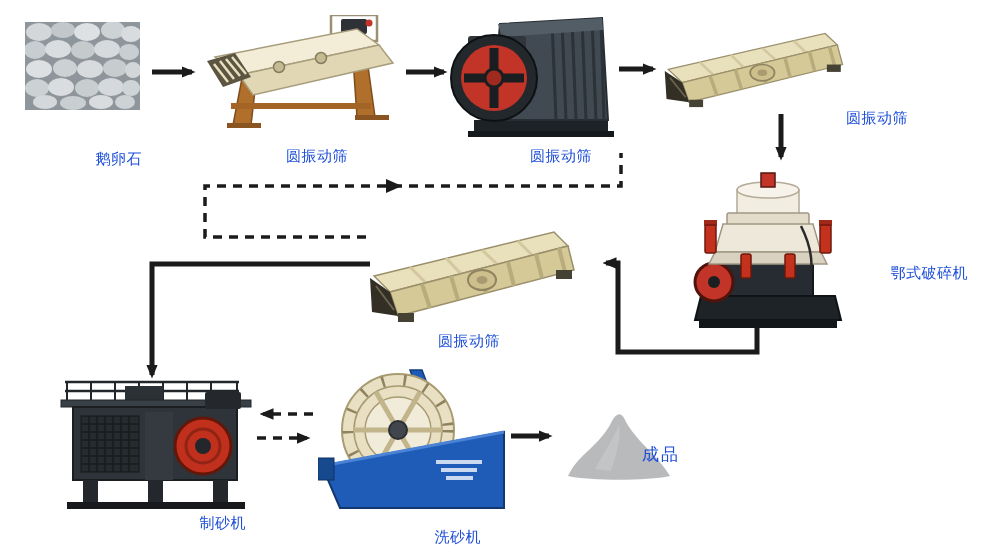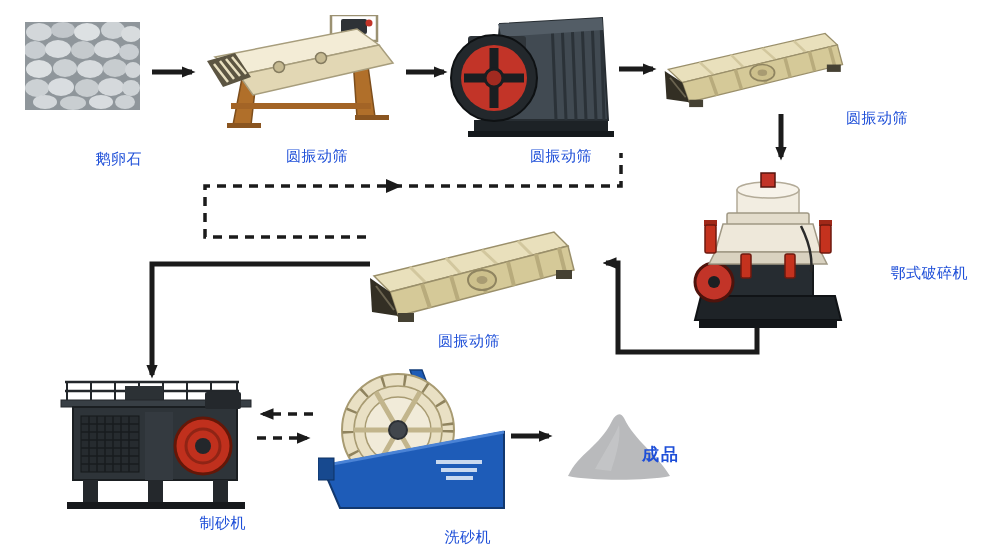--- a/index.html
+++ b/index.html
@@ -7,21 +7,21 @@
     position:relative;width:1000px;height:560px;background:#ffffff;
     font-family:"Liberation Sans",sans-serif;overflow:hidden;
   }
   .overlay{position:absolute;left:0;top:0;width:1000px;height:560px;z-index:1;}
   .node{position:absolute;z-index:2;}
   .node svg{display:block;}
   .lbl{
     position:absolute;z-index:3;width:120px;text-align:right;
     font-size:15px;font-weight:500;color:#1d4ed8;letter-spacing:.5px;
   }
-  .lbl-product{font-size:17px;font-weight:700;letter-spacing:2px;}
+  .lbl-product{font-size:17px;font-weight:400;letter-spacing:2px;}
   .conn{stroke:#1b1b1b;fill:none;}
   .conn-solid{stroke-width:5;}
   .conn-dashed{stroke-width:3.5;stroke-dasharray:9 7;}
 </style>
 </head>
 <body>
 
 <div class="canvas">
 
   <svg class="overlay" width="1000" height="560" viewBox="0 0 1000 560">
@@ -213,16 +213,16 @@
     </svg>
   </div>
 
   <div class="lbl" style="left:22px;top:150px;">鹅卵石</div>
   <div class="lbl" style="left:228px;top:147px;">圆振动筛</div>
   <div class="lbl" style="left:472px;top:147px;">圆振动筛</div>
   <div class="lbl" style="left:788px;top:109px;">圆振动筛</div>
   <div class="lbl" style="left:848px;top:264px;">鄂式破碎机</div>
   <div class="lbl" style="left:380px;top:332px;">圆振动筛</div>
   <div class="lbl" style="left:126px;top:514px;">制砂机</div>
-  <div class="lbl" style="left:371px;top:528px;">洗砂机</div>
+  <div class="lbl" style="left:361px;top:528px;">洗砂机</div>
   <div class="lbl lbl-product" style="left:560px;top:443px;">成品</div>
 
 </div>
 
 </body></html>

